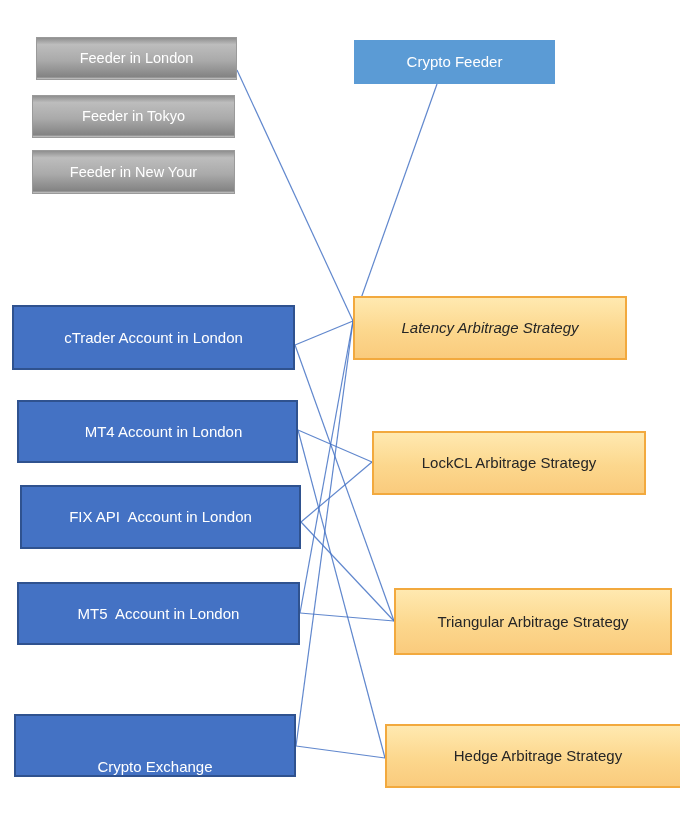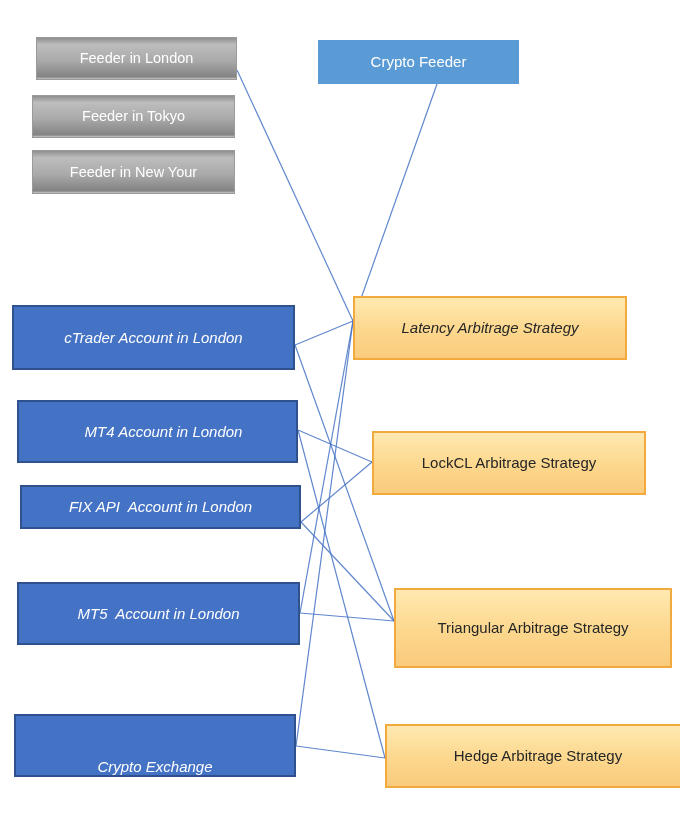--- a/index.html
+++ b/index.html
@@ -36,26 +36,26 @@
   .node-gray {
     background: linear-gradient(180deg, #8f8f8f 0%, #bdbdbd 16%, #aaaaaa 55%, #838383 95%, #c9c9c9 100%);
     color: #ffffff;
     font-size: 14.5px;
     border: 1px solid #9a9a9a;
   }
   .node-lightblue {
     background: #5b9bd5;
     color: #ffffff;
     border: 1px solid #5b9bd5;
+    margin-left: 36px;
   }
   .node-blue {
     background: #4472c4;
     color: #ffffff;
     border: 2px solid #2f528f;
-    font-style: italic;
   }
   .node-yellow {
     background: linear-gradient(180deg, #ffe9b0 0%, #fcd78d 55%, #facb7d 100%);
     color: #262626;
     border: 2px solid #f2a93e;
   }
 </style>
 </head>
 <body>
 
@@ -74,21 +74,21 @@
       <line x1="298" y1="430" x2="385" y2="758" stroke="#4472C4" stroke-width="1.2" stroke-opacity="0.85"></line>
       <line x1="296" y1="746" x2="385" y2="758" stroke="#4472C4" stroke-width="1.2" stroke-opacity="0.85"></line>
     </svg>
   <div id="node-layer">
       <div class="node node-gray" style="left: 36px; top: 37px; width: 201px; height: 43px;"><span>Feeder in London</span></div>
       <div class="node node-gray" style="left: 32px; top: 95px; width: 203px; height: 43px;"><span>Feeder in Tokyo</span></div>
       <div class="node node-gray" style="left: 32px; top: 150px; width: 203px; height: 44px;"><span>Feeder in New Your</span></div>
       <div class="node node-lightblue" style="left: 318px; top: 40px; width: 201px; height: 44px;"><span>Crypto Feeder</span></div>
       <div class="node node-blue" style="left: 12px; top: 305px; width: 283px; height: 65px;"><span>cTrader Account in London</span></div>
       <div class="node node-blue" style="left: 17px; top: 400px; width: 281px; height: 63px; padding-left: 12px;"><span>MT4 Account in London</span></div>
-      <div class="node node-blue" style="left: 20px; top: 485px; width: 281px; height: 44px;"><span>FIX API  Account in London</span></div>
+      <div class="node node-blue" style="left: 20px; top: 485px; width: 281px; height: 64px;"><span>FIX API  Account in London</span></div>
       <div class="node node-blue" style="left: 17px; top: 582px; width: 283px; height: 63px;"><span>MT5  Account in London</span></div>
       <div class="node node-blue" style="left: 14px; top: 714px; width: 282px; height: 63px; align-items: flex-end;"><span>Crypto Exchange</span></div>
       <div class="node node-yellow" style="left: 353px; top: 296px; width: 274px; height: 64px; font-style: italic;"><span>Latency Arbitrage Strategy</span></div>
       <div class="node node-yellow" style="left: 372px; top: 431px; width: 274px; height: 64px;"><span>LockCL Arbitrage Strategy</span></div>
-      <div class="node node-yellow" style="left: 394px; top: 588px; width: 278px; height: 80px;"><span>Triangular Arbitrage Strategy</span></div>
+      <div class="node node-yellow" style="left: 394px; top: 588px; width: 278px; height: 67px;"><span>Triangular Arbitrage Strategy</span></div>
       <div class="node node-yellow" style="left: 385px; top: 724px; width: 306px; height: 64px;"><span>Hedge Arbitrage Strategy</span></div>
     </div>
 </div>
 
 </body></html>

